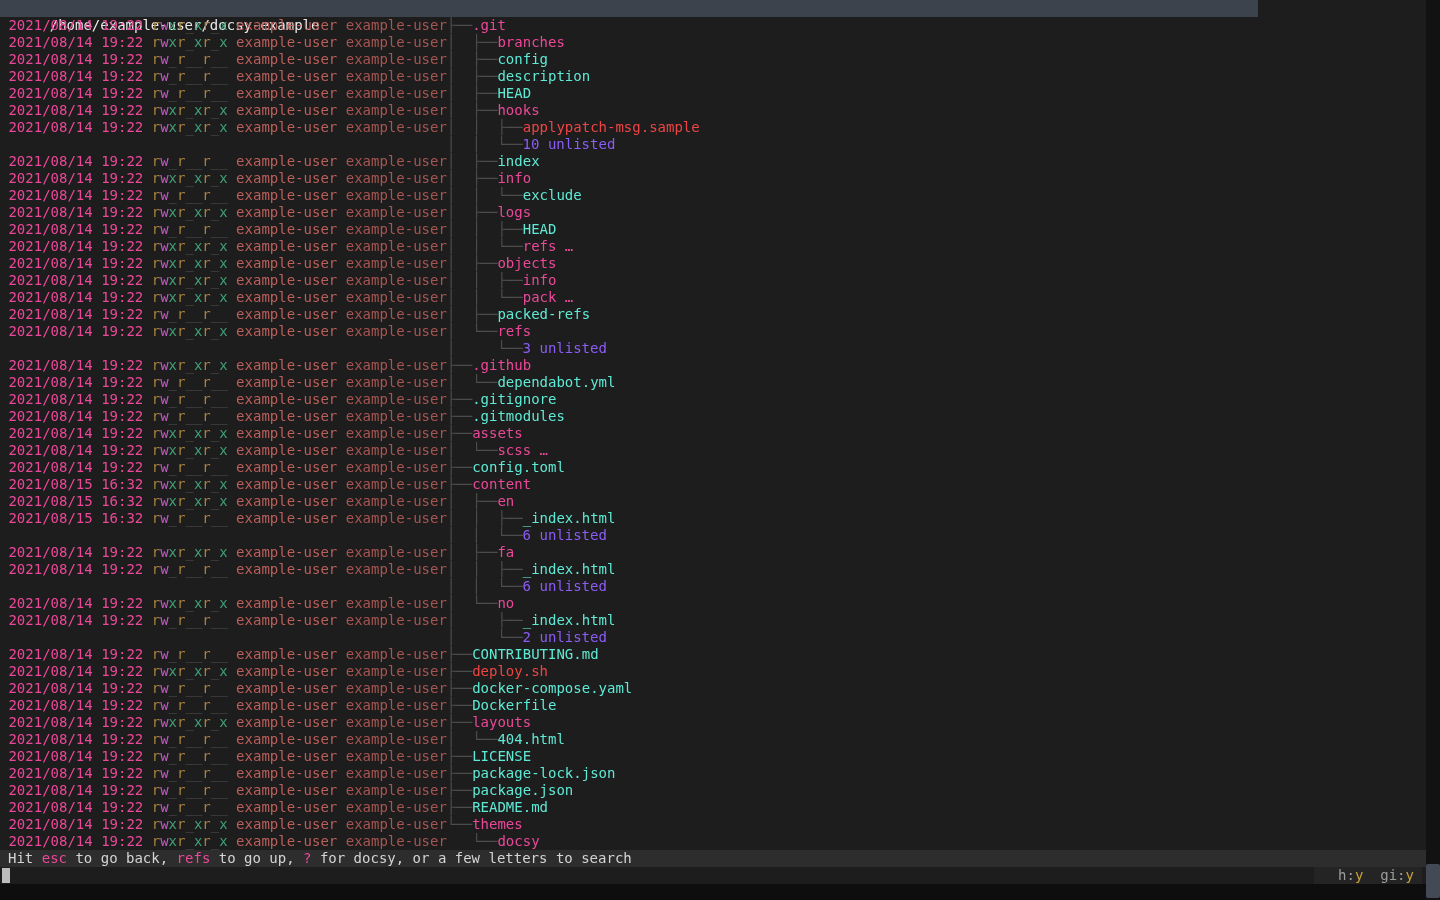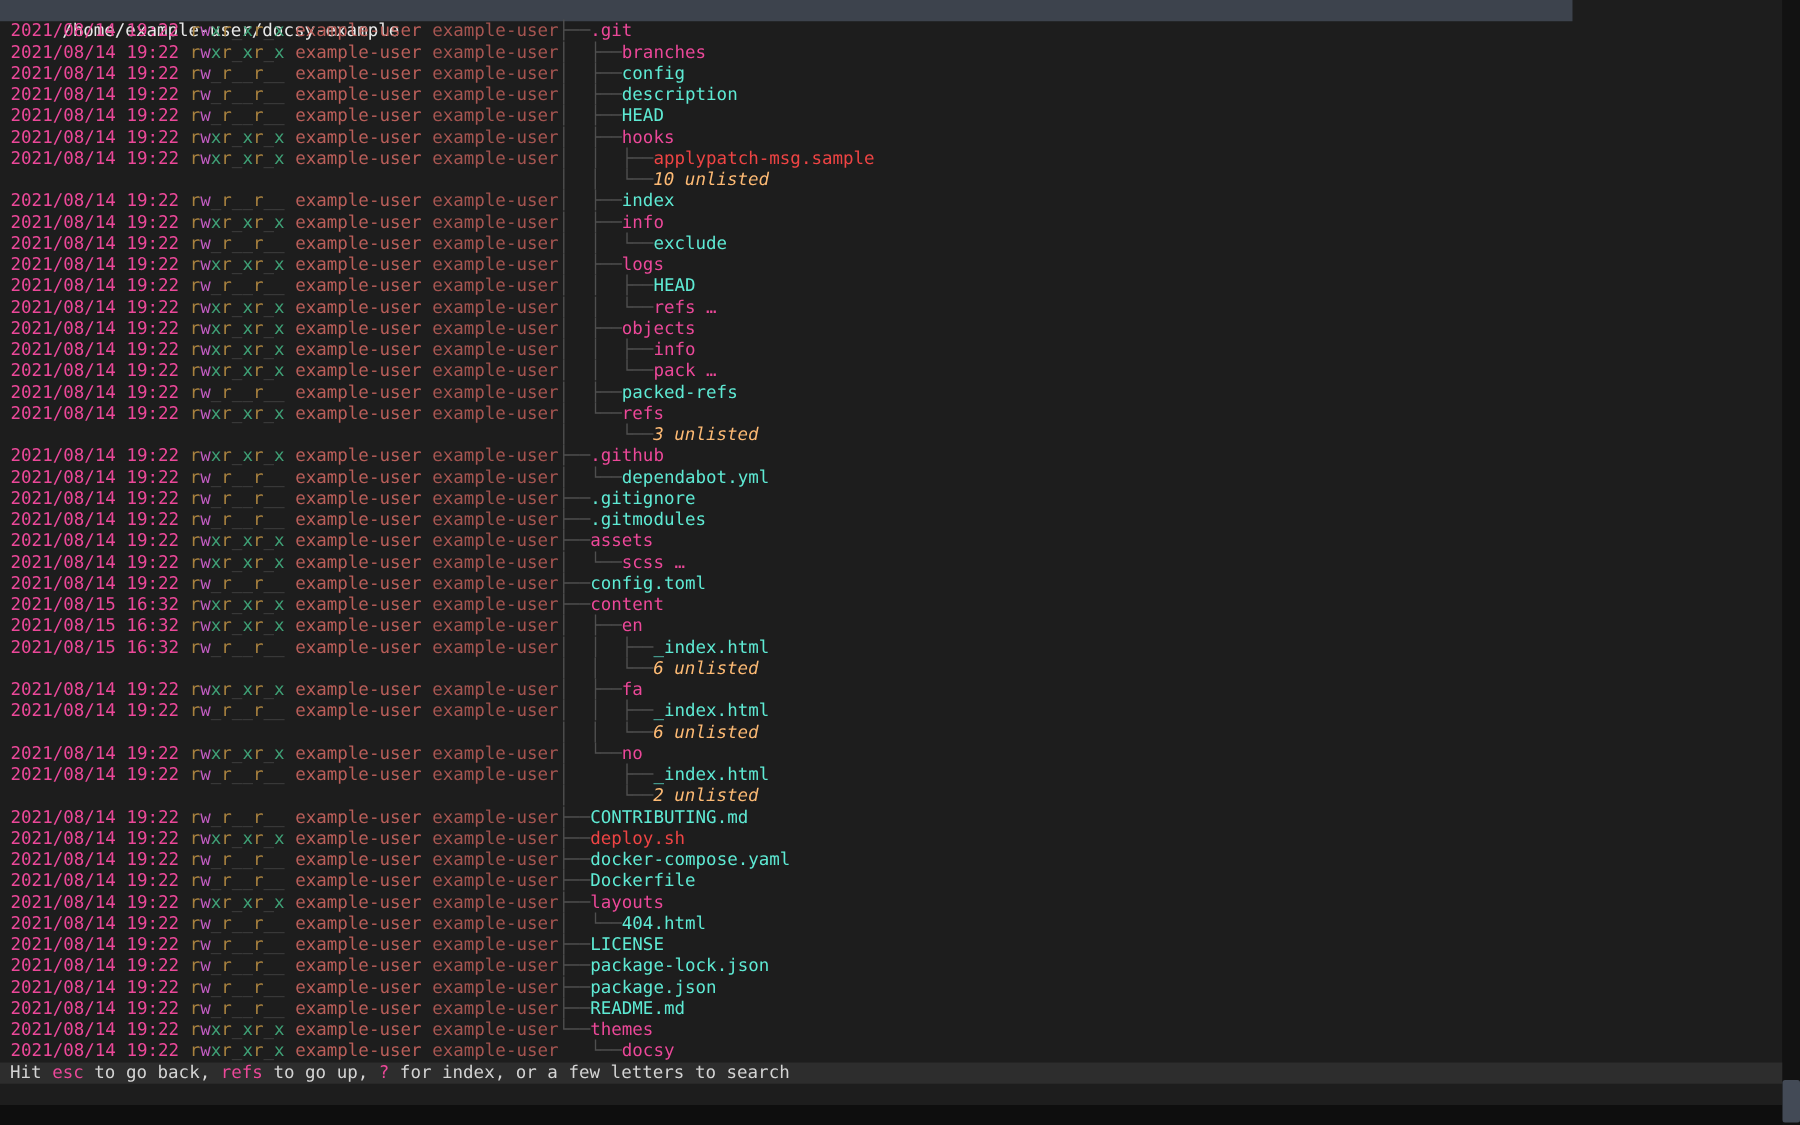--- a/index.html
+++ b/index.html
@@ -15,21 +15,21 @@
   .c-pr{color:#a9823f}
   .c-pw{color:#c05cc0}
   .c-px{color:#3fa076}
   .c-pu{color:#4d4d4d}
   .c-owner{color:#bb5f5a}
   .c-group{color:#a65551}
   .c-branch{color:#4f4f4f}
   .t-dir{color:#ec4899}
   .t-file{color:#5eead4}
   .t-exec{color:#ef4444}
-  .t-unlisted{color:#fdba74;font-style:italic}
+  .t-unlisted{color:#8b5cf6;}
   .statusbar{position:absolute;left:0;top:850px;width:1426px;height:17px;background:#2d2d2d;color:#d4d4d4;padding-left:8px;box-sizing:border-box}
   .key{color:#ec4899}
   .inputbar{position:absolute;left:0;top:867px;width:1426px;height:17px;background:#1d1d1d}
   .cursor{position:absolute;left:2px;top:1px;width:8px;height:15px;background:#bdbdbd}
   .flags{position:absolute;right:4px;top:0;height:17px;background:#242424;padding:0 8px 0 24px}
   .flag-label{color:#9c9c9c}
   .flag-value{color:#c9a337}
   .scroll-track{position:absolute;left:1426px;top:0;width:14px;height:900px;background:#121212}
   .scroll-thumb{position:absolute;left:0;top:864px;width:14px;height:34px;background:#434a56;border-radius:2px}
   .bottom-strip{position:absolute;left:0;top:884px;width:1426px;height:16px;background:#0e0e0e}
@@ -37,21 +37,25 @@
 </head>
 <body>
 
 <div class="terminal">
   <div class="topbar">
     <span>/home/example-user/docsy-example</span>
   </div>
 
   <div class="rows"><div class="row"><span> </span><span class="c-date">2021/08/14 19:22</span><span> </span><span><span class="c-pr">r</span><span class="c-pw">w</span><span class="c-px">x</span><span class="c-pr">r</span><span class="c-pu">_</span><span class="c-px">x</span><span class="c-pr">r</span><span class="c-pu">_</span><span class="c-px">x</span></span><span> </span><span class="c-owner">example-user</span><span> </span><span class="c-group">example-user</span><span class="c-branch">├──</span><span class="t-dir">.git</span></div><div class="row"><span> </span><span class="c-date">2021/08/14 19:22</span><span> </span><span><span class="c-pr">r</span><span class="c-pw">w</span><span class="c-px">x</span><span class="c-pr">r</span><span class="c-pu">_</span><span class="c-px">x</span><span class="c-pr">r</span><span class="c-pu">_</span><span class="c-px">x</span></span><span> </span><span class="c-owner">example-user</span><span> </span><span class="c-group">example-user</span><span class="c-branch">│  ├──</span><span class="t-dir">branches</span></div><div class="row"><span> </span><span class="c-date">2021/08/14 19:22</span><span> </span><span><span class="c-pr">r</span><span class="c-pw">w</span><span class="c-pu">_</span><span class="c-pr">r</span><span class="c-pu">_</span><span class="c-pu">_</span><span class="c-pr">r</span><span class="c-pu">_</span><span class="c-pu">_</span></span><span> </span><span class="c-owner">example-user</span><span> </span><span class="c-group">example-user</span><span class="c-branch">│  ├──</span><span class="t-file">config</span></div><div class="row"><span> </span><span class="c-date">2021/08/14 19:22</span><span> </span><span><span class="c-pr">r</span><span class="c-pw">w</span><span class="c-pu">_</span><span class="c-pr">r</span><span class="c-pu">_</span><span class="c-pu">_</span><span class="c-pr">r</span><span class="c-pu">_</span><span class="c-pu">_</span></span><span> </span><span class="c-owner">example-user</span><span> </span><span class="c-group">example-user</span><span class="c-branch">│  ├──</span><span class="t-file">description</span></div><div class="row"><span> </span><span class="c-date">2021/08/14 19:22</span><span> </span><span><span class="c-pr">r</span><span class="c-pw">w</span><span class="c-pu">_</span><span class="c-pr">r</span><span class="c-pu">_</span><span class="c-pu">_</span><span class="c-pr">r</span><span class="c-pu">_</span><span class="c-pu">_</span></span><span> </span><span class="c-owner">example-user</span><span> </span><span class="c-group">example-user</span><span class="c-branch">│  ├──</span><span class="t-file">HEAD</span></div><div class="row"><span> </span><span class="c-date">2021/08/14 19:22</span><span> </span><span><span class="c-pr">r</span><span class="c-pw">w</span><span class="c-px">x</span><span class="c-pr">r</span><span class="c-pu">_</span><span class="c-px">x</span><span class="c-pr">r</span><span class="c-pu">_</span><span class="c-px">x</span></span><span> </span><span class="c-owner">example-user</span><span> </span><span class="c-group">example-user</span><span class="c-branch">│  ├──</span><span class="t-dir">hooks</span></div><div class="row"><span> </span><span class="c-date">2021/08/14 19:22</span><span> </span><span><span class="c-pr">r</span><span class="c-pw">w</span><span class="c-px">x</span><span class="c-pr">r</span><span class="c-pu">_</span><span class="c-px">x</span><span class="c-pr">r</span><span class="c-pu">_</span><span class="c-px">x</span></span><span> </span><span class="c-owner">example-user</span><span> </span><span class="c-group">example-user</span><span class="c-branch">│  │  ├──</span><span class="t-exec">applypatch-msg.sample</span></div><div class="row"><span>                                                     </span><span class="c-branch">│  │  └──</span><span class="t-unlisted">10 unlisted</span></div><div class="row"><span> </span><span class="c-date">2021/08/14 19:22</span><span> </span><span><span class="c-pr">r</span><span class="c-pw">w</span><span class="c-pu">_</span><span class="c-pr">r</span><span class="c-pu">_</span><span class="c-pu">_</span><span class="c-pr">r</span><span class="c-pu">_</span><span class="c-pu">_</span></span><span> </span><span class="c-owner">example-user</span><span> </span><span class="c-group">example-user</span><span class="c-branch">│  ├──</span><span class="t-file">index</span></div><div class="row"><span> </span><span class="c-date">2021/08/14 19:22</span><span> </span><span><span class="c-pr">r</span><span class="c-pw">w</span><span class="c-px">x</span><span class="c-pr">r</span><span class="c-pu">_</span><span class="c-px">x</span><span class="c-pr">r</span><span class="c-pu">_</span><span class="c-px">x</span></span><span> </span><span class="c-owner">example-user</span><span> </span><span class="c-group">example-user</span><span class="c-branch">│  ├──</span><span class="t-dir">info</span></div><div class="row"><span> </span><span class="c-date">2021/08/14 19:22</span><span> </span><span><span class="c-pr">r</span><span class="c-pw">w</span><span class="c-pu">_</span><span class="c-pr">r</span><span class="c-pu">_</span><span class="c-pu">_</span><span class="c-pr">r</span><span class="c-pu">_</span><span class="c-pu">_</span></span><span> </span><span class="c-owner">example-user</span><span> </span><span class="c-group">example-user</span><span class="c-branch">│  │  └──</span><span class="t-file">exclude</span></div><div class="row"><span> </span><span class="c-date">2021/08/14 19:22</span><span> </span><span><span class="c-pr">r</span><span class="c-pw">w</span><span class="c-px">x</span><span class="c-pr">r</span><span class="c-pu">_</span><span class="c-px">x</span><span class="c-pr">r</span><span class="c-pu">_</span><span class="c-px">x</span></span><span> </span><span class="c-owner">example-user</span><span> </span><span class="c-group">example-user</span><span class="c-branch">│  ├──</span><span class="t-dir">logs</span></div><div class="row"><span> </span><span class="c-date">2021/08/14 19:22</span><span> </span><span><span class="c-pr">r</span><span class="c-pw">w</span><span class="c-pu">_</span><span class="c-pr">r</span><span class="c-pu">_</span><span class="c-pu">_</span><span class="c-pr">r</span><span class="c-pu">_</span><span class="c-pu">_</span></span><span> </span><span class="c-owner">example-user</span><span> </span><span class="c-group">example-user</span><span class="c-branch">│  │  ├──</span><span class="t-file">HEAD</span></div><div class="row"><span> </span><span class="c-date">2021/08/14 19:22</span><span> </span><span><span class="c-pr">r</span><span class="c-pw">w</span><span class="c-px">x</span><span class="c-pr">r</span><span class="c-pu">_</span><span class="c-px">x</span><span class="c-pr">r</span><span class="c-pu">_</span><span class="c-px">x</span></span><span> </span><span class="c-owner">example-user</span><span> </span><span class="c-group">example-user</span><span class="c-branch">│  │  └──</span><span class="t-dir">refs …</span></div><div class="row"><span> </span><span class="c-date">2021/08/14 19:22</span><span> </span><span><span class="c-pr">r</span><span class="c-pw">w</span><span class="c-px">x</span><span class="c-pr">r</span><span class="c-pu">_</span><span class="c-px">x</span><span class="c-pr">r</span><span class="c-pu">_</span><span class="c-px">x</span></span><span> </span><span class="c-owner">example-user</span><span> </span><span class="c-group">example-user</span><span class="c-branch">│  ├──</span><span class="t-dir">objects</span></div><div class="row"><span> </span><span class="c-date">2021/08/14 19:22</span><span> </span><span><span class="c-pr">r</span><span class="c-pw">w</span><span class="c-px">x</span><span class="c-pr">r</span><span class="c-pu">_</span><span class="c-px">x</span><span class="c-pr">r</span><span class="c-pu">_</span><span class="c-px">x</span></span><span> </span><span class="c-owner">example-user</span><span> </span><span class="c-group">example-user</span><span class="c-branch">│  │  ├──</span><span class="t-dir">info</span></div><div class="row"><span> </span><span class="c-date">2021/08/14 19:22</span><span> </span><span><span class="c-pr">r</span><span class="c-pw">w</span><span class="c-px">x</span><span class="c-pr">r</span><span class="c-pu">_</span><span class="c-px">x</span><span class="c-pr">r</span><span class="c-pu">_</span><span class="c-px">x</span></span><span> </span><span class="c-owner">example-user</span><span> </span><span class="c-group">example-user</span><span class="c-branch">│  │  └──</span><span class="t-dir">pack …</span></div><div class="row"><span> </span><span class="c-date">2021/08/14 19:22</span><span> </span><span><span class="c-pr">r</span><span class="c-pw">w</span><span class="c-pu">_</span><span class="c-pr">r</span><span class="c-pu">_</span><span class="c-pu">_</span><span class="c-pr">r</span><span class="c-pu">_</span><span class="c-pu">_</span></span><span> </span><span class="c-owner">example-user</span><span> </span><span class="c-group">example-user</span><span class="c-branch">│  ├──</span><span class="t-file">packed-refs</span></div><div class="row"><span> </span><span class="c-date">2021/08/14 19:22</span><span> </span><span><span class="c-pr">r</span><span class="c-pw">w</span><span class="c-px">x</span><span class="c-pr">r</span><span class="c-pu">_</span><span class="c-px">x</span><span class="c-pr">r</span><span class="c-pu">_</span><span class="c-px">x</span></span><span> </span><span class="c-owner">example-user</span><span> </span><span class="c-group">example-user</span><span class="c-branch">│  └──</span><span class="t-dir">refs</span></div><div class="row"><span>                                                     </span><span class="c-branch">│     └──</span><span class="t-unlisted">3 unlisted</span></div><div class="row"><span> </span><span class="c-date">2021/08/14 19:22</span><span> </span><span><span class="c-pr">r</span><span class="c-pw">w</span><span class="c-px">x</span><span class="c-pr">r</span><span class="c-pu">_</span><span class="c-px">x</span><span class="c-pr">r</span><span class="c-pu">_</span><span class="c-px">x</span></span><span> </span><span class="c-owner">example-user</span><span> </span><span class="c-group">example-user</span><span class="c-branch">├──</span><span class="t-dir">.github</span></div><div class="row"><span> </span><span class="c-date">2021/08/14 19:22</span><span> </span><span><span class="c-pr">r</span><span class="c-pw">w</span><span class="c-pu">_</span><span class="c-pr">r</span><span class="c-pu">_</span><span class="c-pu">_</span><span class="c-pr">r</span><span class="c-pu">_</span><span class="c-pu">_</span></span><span> </span><span class="c-owner">example-user</span><span> </span><span class="c-group">example-user</span><span class="c-branch">│  └──</span><span class="t-file">dependabot.yml</span></div><div class="row"><span> </span><span class="c-date">2021/08/14 19:22</span><span> </span><span><span class="c-pr">r</span><span class="c-pw">w</span><span class="c-pu">_</span><span class="c-pr">r</span><span class="c-pu">_</span><span class="c-pu">_</span><span class="c-pr">r</span><span class="c-pu">_</span><span class="c-pu">_</span></span><span> </span><span class="c-owner">example-user</span><span> </span><span class="c-group">example-user</span><span class="c-branch">├──</span><span class="t-file">.gitignore</span></div><div class="row"><span> </span><span class="c-date">2021/08/14 19:22</span><span> </span><span><span class="c-pr">r</span><span class="c-pw">w</span><span class="c-pu">_</span><span class="c-pr">r</span><span class="c-pu">_</span><span class="c-pu">_</span><span class="c-pr">r</span><span class="c-pu">_</span><span class="c-pu">_</span></span><span> </span><span class="c-owner">example-user</span><span> </span><span class="c-group">example-user</span><span class="c-branch">├──</span><span class="t-file">.gitmodules</span></div><div class="row"><span> </span><span class="c-date">2021/08/14 19:22</span><span> </span><span><span class="c-pr">r</span><span class="c-pw">w</span><span class="c-px">x</span><span class="c-pr">r</span><span class="c-pu">_</span><span class="c-px">x</span><span class="c-pr">r</span><span class="c-pu">_</span><span class="c-px">x</span></span><span> </span><span class="c-owner">example-user</span><span> </span><span class="c-group">example-user</span><span class="c-branch">├──</span><span class="t-dir">assets</span></div><div class="row"><span> </span><span class="c-date">2021/08/14 19:22</span><span> </span><span><span class="c-pr">r</span><span class="c-pw">w</span><span class="c-px">x</span><span class="c-pr">r</span><span class="c-pu">_</span><span class="c-px">x</span><span class="c-pr">r</span><span class="c-pu">_</span><span class="c-px">x</span></span><span> </span><span class="c-owner">example-user</span><span> </span><span class="c-group">example-user</span><span class="c-branch">│  └──</span><span class="t-dir">scss …</span></div><div class="row"><span> </span><span class="c-date">2021/08/14 19:22</span><span> </span><span><span class="c-pr">r</span><span class="c-pw">w</span><span class="c-pu">_</span><span class="c-pr">r</span><span class="c-pu">_</span><span class="c-pu">_</span><span class="c-pr">r</span><span class="c-pu">_</span><span class="c-pu">_</span></span><span> </span><span class="c-owner">example-user</span><span> </span><span class="c-group">example-user</span><span class="c-branch">├──</span><span class="t-file">config.toml</span></div><div class="row"><span> </span><span class="c-date">2021/08/15 16:32</span><span> </span><span><span class="c-pr">r</span><span class="c-pw">w</span><span class="c-px">x</span><span class="c-pr">r</span><span class="c-pu">_</span><span class="c-px">x</span><span class="c-pr">r</span><span class="c-pu">_</span><span class="c-px">x</span></span><span> </span><span class="c-owner">example-user</span><span> </span><span class="c-group">example-user</span><span class="c-branch">├──</span><span class="t-dir">content</span></div><div class="row"><span> </span><span class="c-date">2021/08/15 16:32</span><span> </span><span><span class="c-pr">r</span><span class="c-pw">w</span><span class="c-px">x</span><span class="c-pr">r</span><span class="c-pu">_</span><span class="c-px">x</span><span class="c-pr">r</span><span class="c-pu">_</span><span class="c-px">x</span></span><span> </span><span class="c-owner">example-user</span><span> </span><span class="c-group">example-user</span><span class="c-branch">│  ├──</span><span class="t-dir">en</span></div><div class="row"><span> </span><span class="c-date">2021/08/15 16:32</span><span> </span><span><span class="c-pr">r</span><span class="c-pw">w</span><span class="c-pu">_</span><span class="c-pr">r</span><span class="c-pu">_</span><span class="c-pu">_</span><span class="c-pr">r</span><span class="c-pu">_</span><span class="c-pu">_</span></span><span> </span><span class="c-owner">example-user</span><span> </span><span class="c-group">example-user</span><span class="c-branch">│  │  ├──</span><span class="t-file">_index.html</span></div><div class="row"><span>                                                     </span><span class="c-branch">│  │  └──</span><span class="t-unlisted">6 unlisted</span></div><div class="row"><span> </span><span class="c-date">2021/08/14 19:22</span><span> </span><span><span class="c-pr">r</span><span class="c-pw">w</span><span class="c-px">x</span><span class="c-pr">r</span><span class="c-pu">_</span><span class="c-px">x</span><span class="c-pr">r</span><span class="c-pu">_</span><span class="c-px">x</span></span><span> </span><span class="c-owner">example-user</span><span> </span><span class="c-group">example-user</span><span class="c-branch">│  ├──</span><span class="t-dir">fa</span></div><div class="row"><span> </span><span class="c-date">2021/08/14 19:22</span><span> </span><span><span class="c-pr">r</span><span class="c-pw">w</span><span class="c-pu">_</span><span class="c-pr">r</span><span class="c-pu">_</span><span class="c-pu">_</span><span class="c-pr">r</span><span class="c-pu">_</span><span class="c-pu">_</span></span><span> </span><span class="c-owner">example-user</span><span> </span><span class="c-group">example-user</span><span class="c-branch">│  │  ├──</span><span class="t-file">_index.html</span></div><div class="row"><span>                                                     </span><span class="c-branch">│  │  └──</span><span class="t-unlisted">6 unlisted</span></div><div class="row"><span> </span><span class="c-date">2021/08/14 19:22</span><span> </span><span><span class="c-pr">r</span><span class="c-pw">w</span><span class="c-px">x</span><span class="c-pr">r</span><span class="c-pu">_</span><span class="c-px">x</span><span class="c-pr">r</span><span class="c-pu">_</span><span class="c-px">x</span></span><span> </span><span class="c-owner">example-user</span><span> </span><span class="c-group">example-user</span><span class="c-branch">│  └──</span><span class="t-dir">no</span></div><div class="row"><span> </span><span class="c-date">2021/08/14 19:22</span><span> </span><span><span class="c-pr">r</span><span class="c-pw">w</span><span class="c-pu">_</span><span class="c-pr">r</span><span class="c-pu">_</span><span class="c-pu">_</span><span class="c-pr">r</span><span class="c-pu">_</span><span class="c-pu">_</span></span><span> </span><span class="c-owner">example-user</span><span> </span><span class="c-group">example-user</span><span class="c-branch">│     ├──</span><span class="t-file">_index.html</span></div><div class="row"><span>                                                     </span><span class="c-branch">│     └──</span><span class="t-unlisted">2 unlisted</span></div><div class="row"><span> </span><span class="c-date">2021/08/14 19:22</span><span> </span><span><span class="c-pr">r</span><span class="c-pw">w</span><span class="c-pu">_</span><span class="c-pr">r</span><span class="c-pu">_</span><span class="c-pu">_</span><span class="c-pr">r</span><span class="c-pu">_</span><span class="c-pu">_</span></span><span> </span><span class="c-owner">example-user</span><span> </span><span class="c-group">example-user</span><span class="c-branch">├──</span><span class="t-file">CONTRIBUTING.md</span></div><div class="row"><span> </span><span class="c-date">2021/08/14 19:22</span><span> </span><span><span class="c-pr">r</span><span class="c-pw">w</span><span class="c-px">x</span><span class="c-pr">r</span><span class="c-pu">_</span><span class="c-px">x</span><span class="c-pr">r</span><span class="c-pu">_</span><span class="c-px">x</span></span><span> </span><span class="c-owner">example-user</span><span> </span><span class="c-group">example-user</span><span class="c-branch">├──</span><span class="t-exec">deploy.sh</span></div><div class="row"><span> </span><span class="c-date">2021/08/14 19:22</span><span> </span><span><span class="c-pr">r</span><span class="c-pw">w</span><span class="c-pu">_</span><span class="c-pr">r</span><span class="c-pu">_</span><span class="c-pu">_</span><span class="c-pr">r</span><span class="c-pu">_</span><span class="c-pu">_</span></span><span> </span><span class="c-owner">example-user</span><span> </span><span class="c-group">example-user</span><span class="c-branch">├──</span><span class="t-file">docker-compose.yaml</span></div><div class="row"><span> </span><span class="c-date">2021/08/14 19:22</span><span> </span><span><span class="c-pr">r</span><span class="c-pw">w</span><span class="c-pu">_</span><span class="c-pr">r</span><span class="c-pu">_</span><span class="c-pu">_</span><span class="c-pr">r</span><span class="c-pu">_</span><span class="c-pu">_</span></span><span> </span><span class="c-owner">example-user</span><span> </span><span class="c-group">example-user</span><span class="c-branch">├──</span><span class="t-file">Dockerfile</span></div><div class="row"><span> </span><span class="c-date">2021/08/14 19:22</span><span> </span><span><span class="c-pr">r</span><span class="c-pw">w</span><span class="c-px">x</span><span class="c-pr">r</span><span class="c-pu">_</span><span class="c-px">x</span><span class="c-pr">r</span><span class="c-pu">_</span><span class="c-px">x</span></span><span> </span><span class="c-owner">example-user</span><span> </span><span class="c-group">example-user</span><span class="c-branch">├──</span><span class="t-dir">layouts</span></div><div class="row"><span> </span><span class="c-date">2021/08/14 19:22</span><span> </span><span><span class="c-pr">r</span><span class="c-pw">w</span><span class="c-pu">_</span><span class="c-pr">r</span><span class="c-pu">_</span><span class="c-pu">_</span><span class="c-pr">r</span><span class="c-pu">_</span><span class="c-pu">_</span></span><span> </span><span class="c-owner">example-user</span><span> </span><span class="c-group">example-user</span><span class="c-branch">│  └──</span><span class="t-file">404.html</span></div><div class="row"><span> </span><span class="c-date">2021/08/14 19:22</span><span> </span><span><span class="c-pr">r</span><span class="c-pw">w</span><span class="c-pu">_</span><span class="c-pr">r</span><span class="c-pu">_</span><span class="c-pu">_</span><span class="c-pr">r</span><span class="c-pu">_</span><span class="c-pu">_</span></span><span> </span><span class="c-owner">example-user</span><span> </span><span class="c-group">example-user</span><span class="c-branch">├──</span><span class="t-file">LICENSE</span></div><div class="row"><span> </span><span class="c-date">2021/08/14 19:22</span><span> </span><span><span class="c-pr">r</span><span class="c-pw">w</span><span class="c-pu">_</span><span class="c-pr">r</span><span class="c-pu">_</span><span class="c-pu">_</span><span class="c-pr">r</span><span class="c-pu">_</span><span class="c-pu">_</span></span><span> </span><span class="c-owner">example-user</span><span> </span><span class="c-group">example-user</span><span class="c-branch">├──</span><span class="t-file">package-lock.json</span></div><div class="row"><span> </span><span class="c-date">2021/08/14 19:22</span><span> </span><span><span class="c-pr">r</span><span class="c-pw">w</span><span class="c-pu">_</span><span class="c-pr">r</span><span class="c-pu">_</span><span class="c-pu">_</span><span class="c-pr">r</span><span class="c-pu">_</span><span class="c-pu">_</span></span><span> </span><span class="c-owner">example-user</span><span> </span><span class="c-group">example-user</span><span class="c-branch">├──</span><span class="t-file">package.json</span></div><div class="row"><span> </span><span class="c-date">2021/08/14 19:22</span><span> </span><span><span class="c-pr">r</span><span class="c-pw">w</span><span class="c-pu">_</span><span class="c-pr">r</span><span class="c-pu">_</span><span class="c-pu">_</span><span class="c-pr">r</span><span class="c-pu">_</span><span class="c-pu">_</span></span><span> </span><span class="c-owner">example-user</span><span> </span><span class="c-group">example-user</span><span class="c-branch">├──</span><span class="t-file">README.md</span></div><div class="row"><span> </span><span class="c-date">2021/08/14 19:22</span><span> </span><span><span class="c-pr">r</span><span class="c-pw">w</span><span class="c-px">x</span><span class="c-pr">r</span><span class="c-pu">_</span><span class="c-px">x</span><span class="c-pr">r</span><span class="c-pu">_</span><span class="c-px">x</span></span><span> </span><span class="c-owner">example-user</span><span> </span><span class="c-group">example-user</span><span class="c-branch">└──</span><span class="t-dir">themes</span></div><div class="row"><span> </span><span class="c-date">2021/08/14 19:22</span><span> </span><span><span class="c-pr">r</span><span class="c-pw">w</span><span class="c-px">x</span><span class="c-pr">r</span><span class="c-pu">_</span><span class="c-px">x</span><span class="c-pr">r</span><span class="c-pu">_</span><span class="c-px">x</span></span><span> </span><span class="c-owner">example-user</span><span> </span><span class="c-group">example-user</span><span class="c-branch">   └──</span><span class="t-dir">docsy</span></div></div>
 
-  <div class="statusbar"><span>Hit </span><span class="key">esc</span><span> to go back, </span><span class="key">refs</span><span> to go up, </span><span class="key">?</span><span> for index, or a few letters to search</span></div>
+  <div class="statusbar"><span>Hit </span><span class="key">esc</span><span> to go back, </span><span class="key">refs</span><span> to go up, </span><span class="key">?</span><span> for docsy, or a few letters to search</span></div>
 
+  <div class="inputbar">
+    <span class="cursor"></span>
+    <span class="flags"><span class="flag-label">h:</span><span class="flag-value">y</span><span>  </span><span class="flag-label">gi:</span><span class="flag-value">y</span></span>
+  </div>
 
   <div class="bottom-strip"></div>
 </div>
 
 <div class="scroll-track">
   <div class="scroll-thumb"></div>
 </div>
 
 </body></html>

